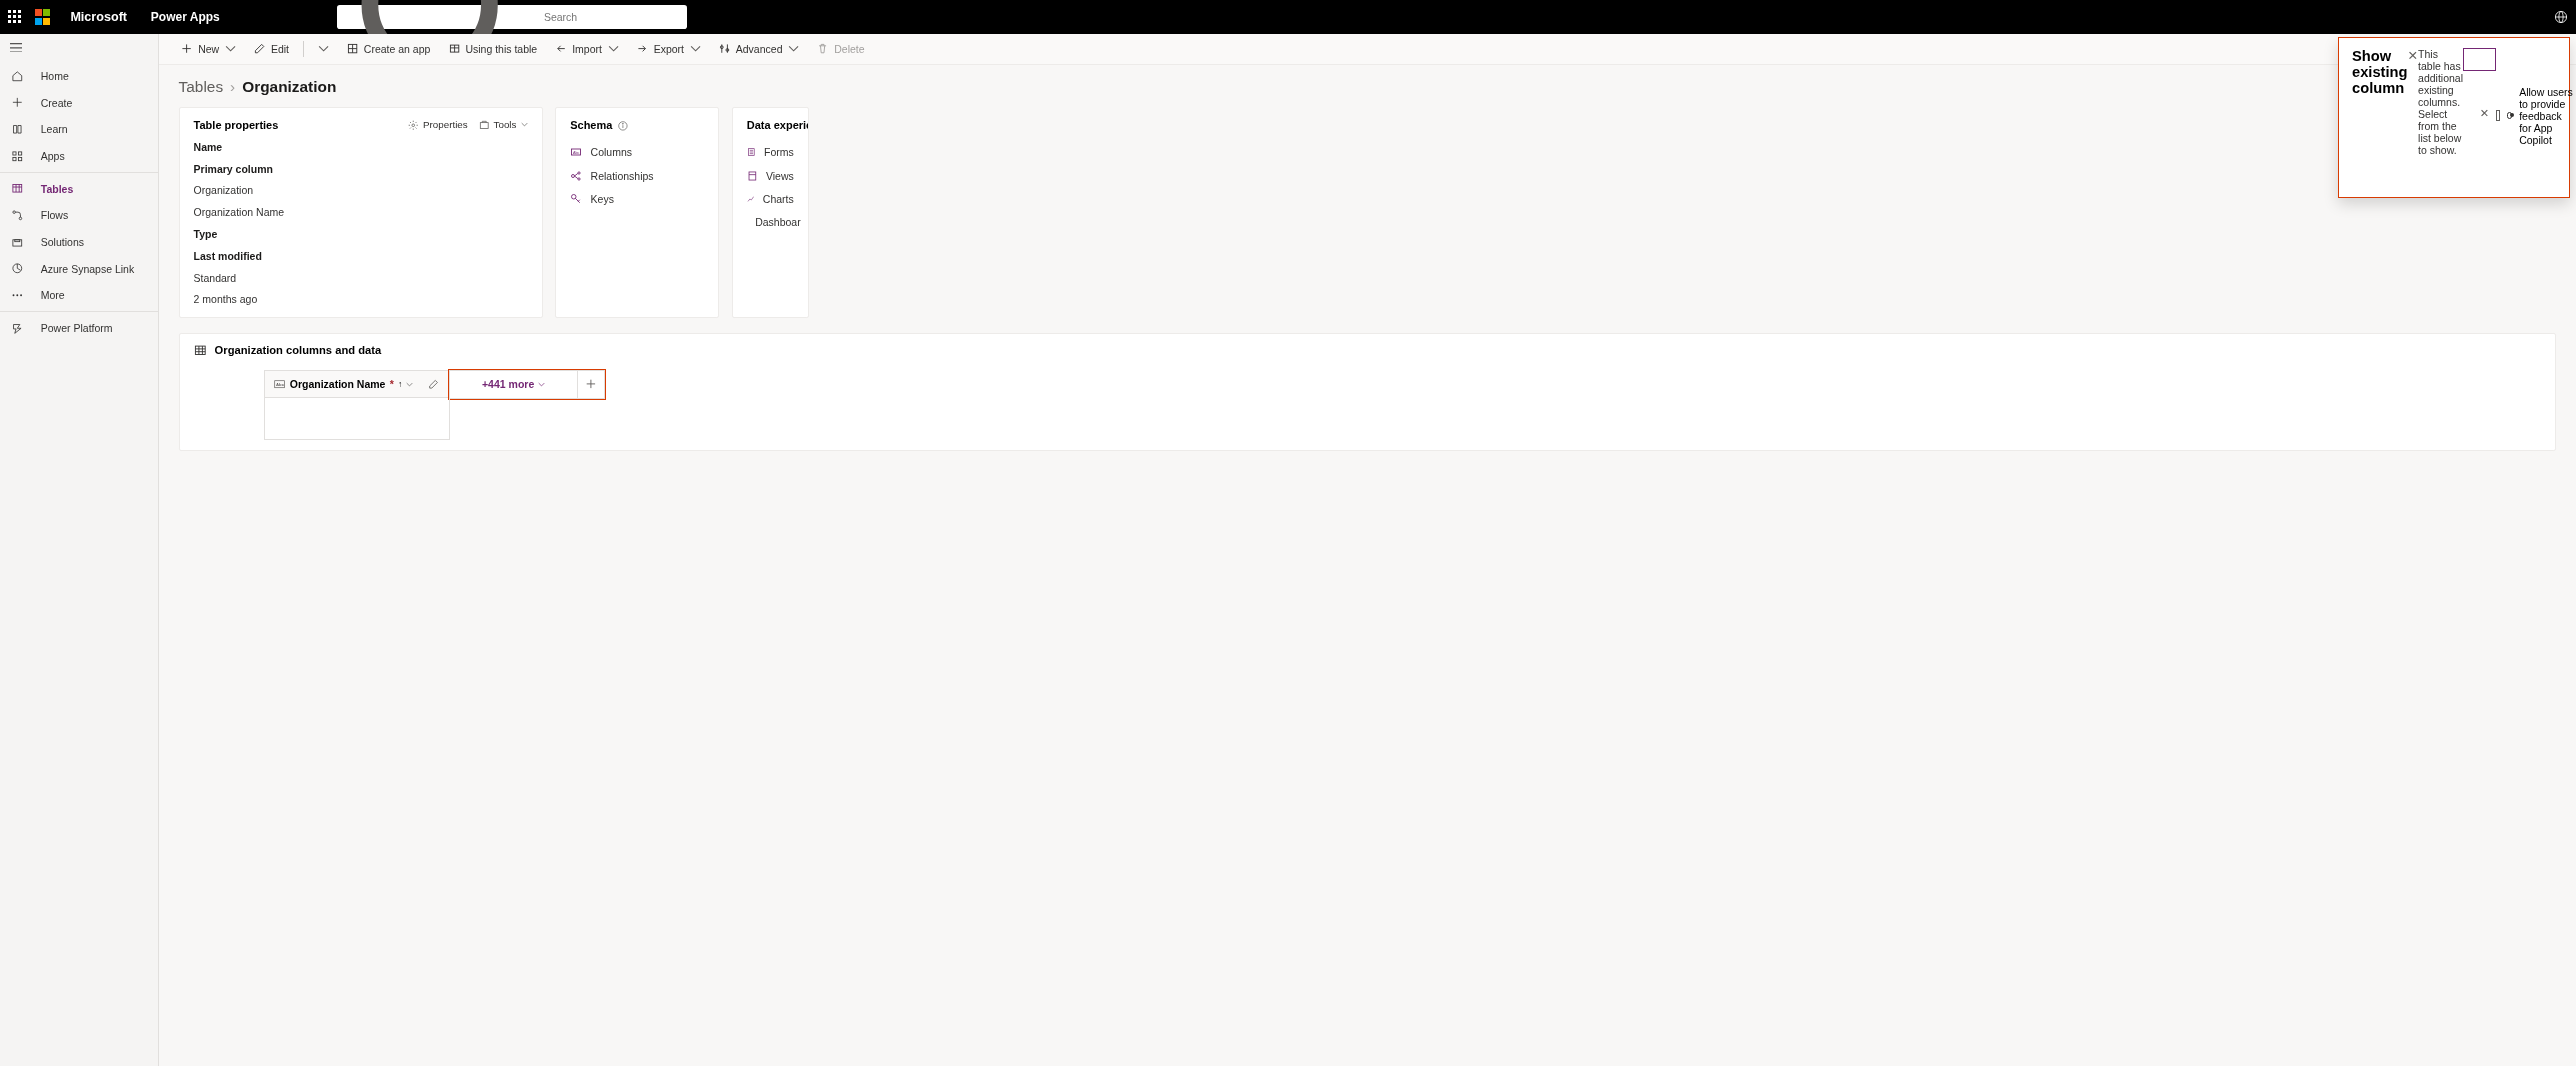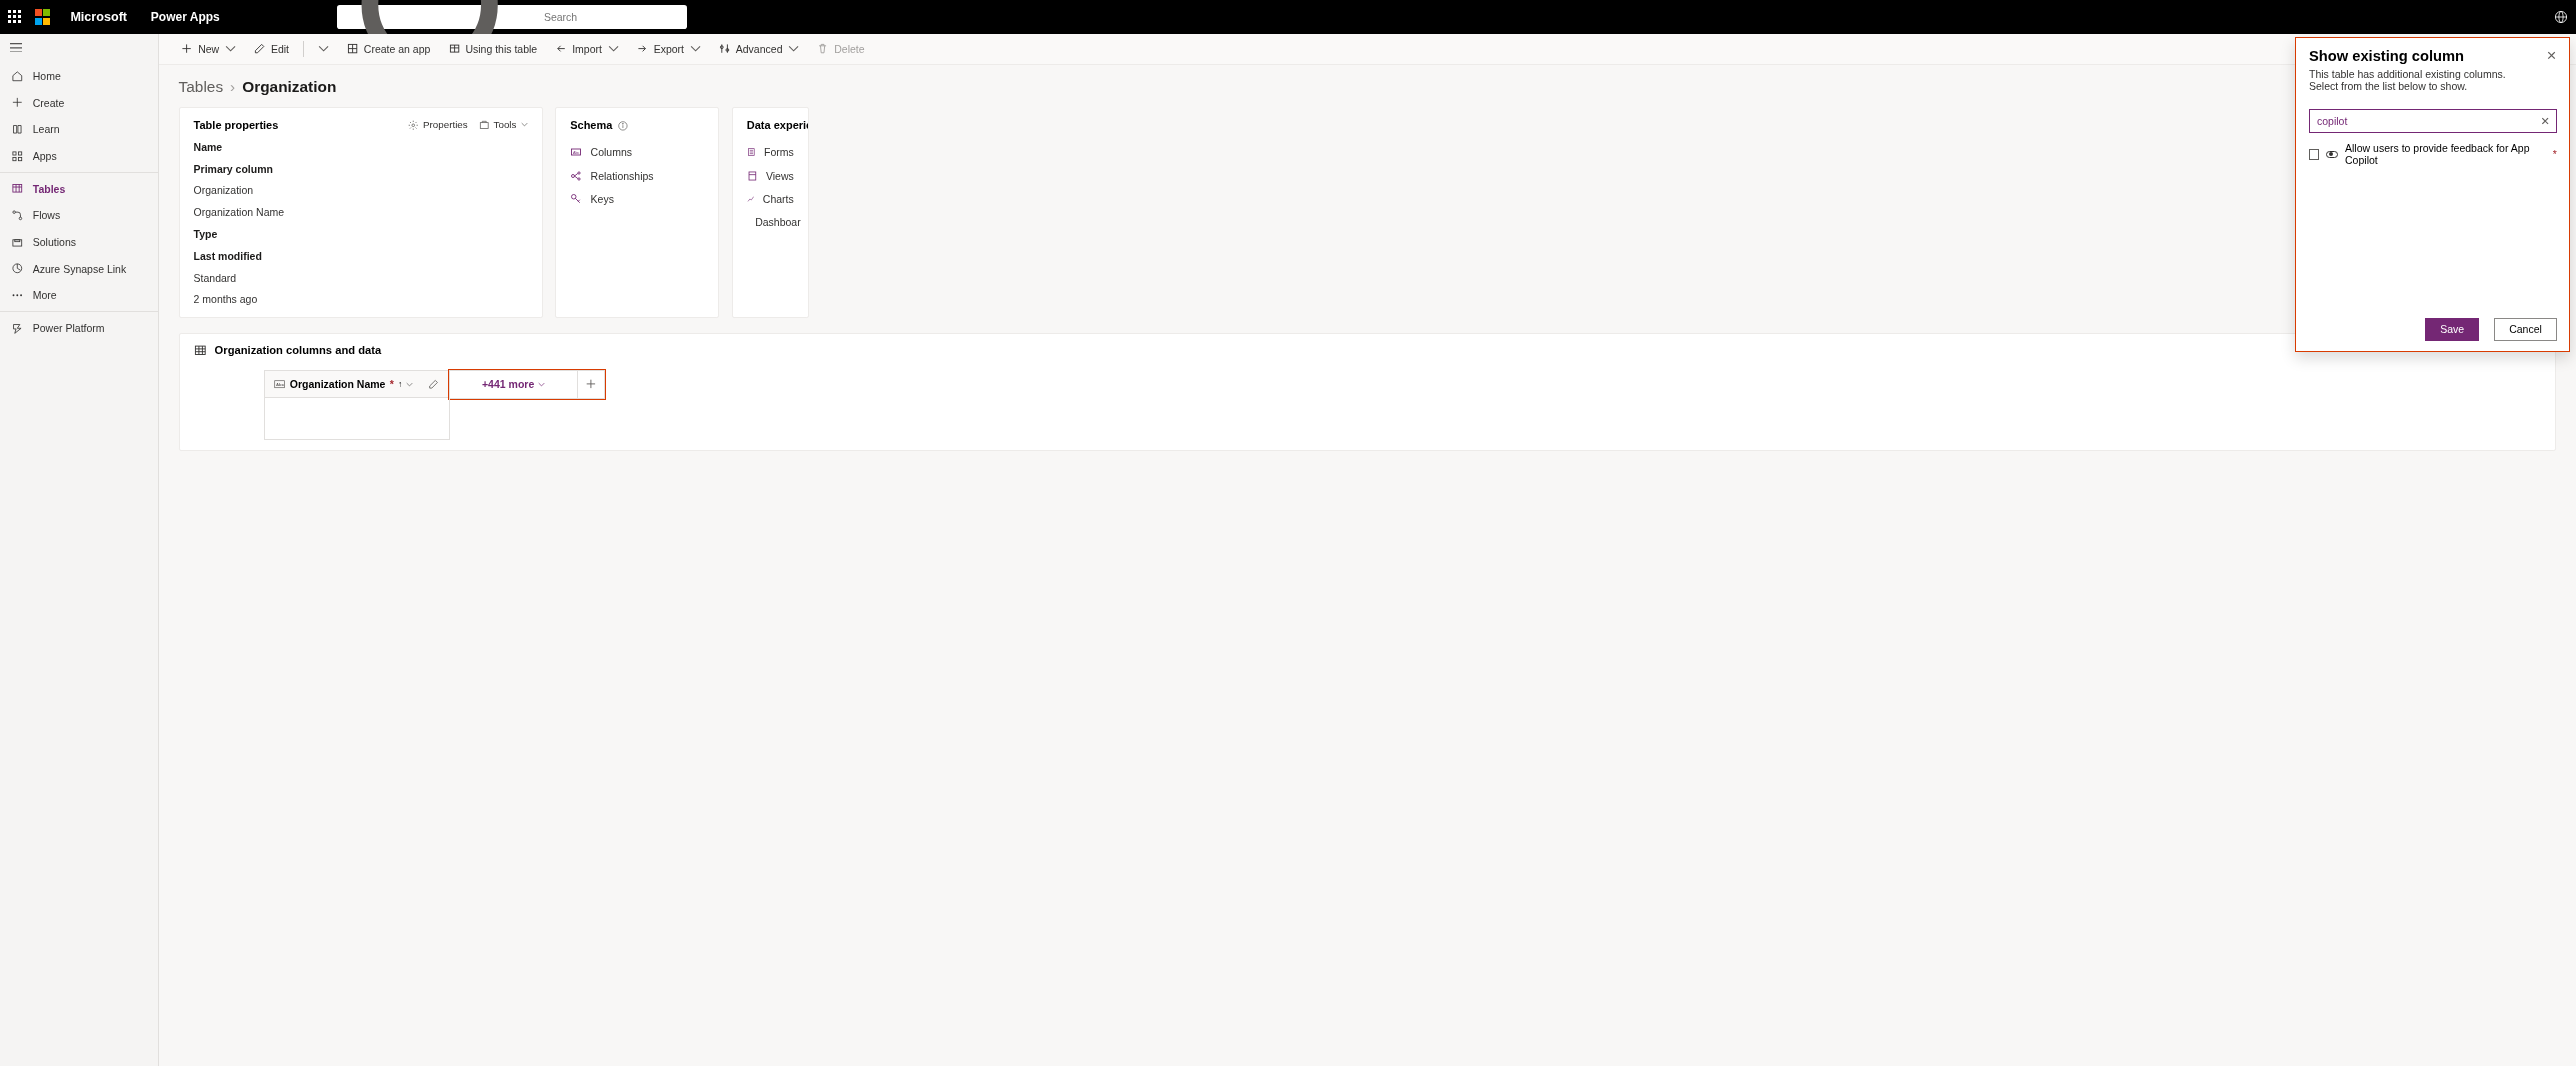--- a/index.html
+++ b/index.html
@@ -19,21 +19,21 @@
 .app-name { font-size: 12px; font-weight: 600; margin-left: 11.2px; }
 .search-box { margin-left: 105px; width: 350px; height: 24px; background: #fff; border-radius: 2.8px; display: flex; align-items: center; padding: 0 8.4px; gap: 7px; }
 .search-box input { flex: 1; border: none; outline: none; font-size: 10.5px; }
 .header-spacer { flex: 1; }
 .globe-icon { width: 14px; height: 14px; }
 
 
 .shell { display: flex; height: calc(100% - 34px); }
 .left-nav { width: 159px; background: #f5f4f3; border-right: 0.7px solid #e1dfdd; display: flex; flex-direction: column; }
 .nav-hamburger { padding: 8.4px 9.8px; }
-.nav-item { display: flex; align-items: center; gap: 9px; padding: 7px 11.2px; font-size: 10.5px; color: #323130; cursor: pointer; }
+.nav-item { display: flex; align-items: center; gap: 17px; padding: 7px 11.2px; font-size: 10.5px; color: #323130; cursor: pointer; }
 .nav-item svg { width: 12.6px; height: 12.6px; }
 .nav-item.active { color: #742774; font-weight: 600; }
 .nav-sep { height: 0.7px; background: #e1dfdd; margin: 2.8px 0; }
 
 
 .main { flex: 1; display: flex; flex-direction: column; position: relative; background: #f8f7f6; overflow: hidden; }
 .cmd-bar { height: 31px; background: #faf9f8; border-bottom: 0.7px solid #edebe9; display: flex; align-items: center; padding: 0 15.4px; gap: 4.2px; }
 .cmd-item { display: flex; align-items: center; gap: 5.6px; padding: 4.2px 7px; font-size: 10.5px; color: #323130; cursor: pointer; border-radius: 1.4px; }
 .cmd-sep { width: 0.7px; height: 15.4px; background: #d1cfcd; margin: 0 2.8px; }
 .cmd-item svg { width: 11.2px; height: 11.2px; }
@@ -71,21 +71,21 @@
 .col-head .req { color: #a4262c; }
 .col-head .sort { font-size: 8.4px; }
 .col-head .spacer { flex: 1; }
 .more-col { width: 128px; border: 0.7px solid #e1dfdd; border-left: none; display: flex; align-items: center; justify-content: center; gap: 4.2px; color: #742774; font-size: 10.5px; font-weight: 600; }
 .add-col-btn { width: 28px; border: 0.7px solid #e1dfdd; border-left: none; display: flex; align-items: center; justify-content: center; color: #605e5c; }
 .grid-row { display: flex; }
 .cell { width: 186px; border: 0.7px solid #e1dfdd; border-top: none; padding: 7px 9.8px; font-size: 10.5px; }
 .cell.empty { height: 42px; }
 
 
-.panel { position: absolute; right: 5.6px; top: 2.8px; width: 275px; background: #fff; border: 1.4px solid #d83b01; box-shadow: 0 5.6px 14px rgba(0,0,0,.15); padding: 9.8px 12.6px; display: flex; flex-direction: column; }
+.panel { position: absolute; right: 5.6px; top: 2.8px; width: 232px; background: #fff; border: 1.4px solid #d83b01; box-shadow: 0 5.6px 14px rgba(0,0,0,.15); padding: 9.8px 12.6px; display: flex; flex-direction: row; }
 .panel-head { display: flex; justify-content: space-between; align-items: flex-start; }
 .panel-title { font-size: 14.7px; font-weight: 600; margin-bottom: 4.2px; }
 .panel-close { cursor: pointer; font-size: 12.6px; color: #605e5c; }
 .panel-desc { font-size: 10.5px; color: #323130; margin-bottom: 17px; }
 .panel-search { position: relative; margin-bottom: 9.8px; }
 .panel-search input { width: 100%; border: 1.4px solid #742774; padding: 4.9px 24px 4.9px 7px; font-size: 10.5px; outline: none; color: #742774; }
 .panel-search .clr { position: absolute; right: 7px; top: 50%; transform: translateY(-50%); cursor: pointer; color: #605e5c; }
 .panel-item { display: flex; align-items: center; gap: 7px; font-size: 10.5px; margin-bottom: 4.2px; }
 .panel-item .cb { width: 11.2px; height: 11.2px; border: 0.7px solid #605e5c; }
 .panel-item .tog { width: 12.6px; height: 7px; border: 1.4px solid #323130; border-radius: 4.2px; position: relative; }

